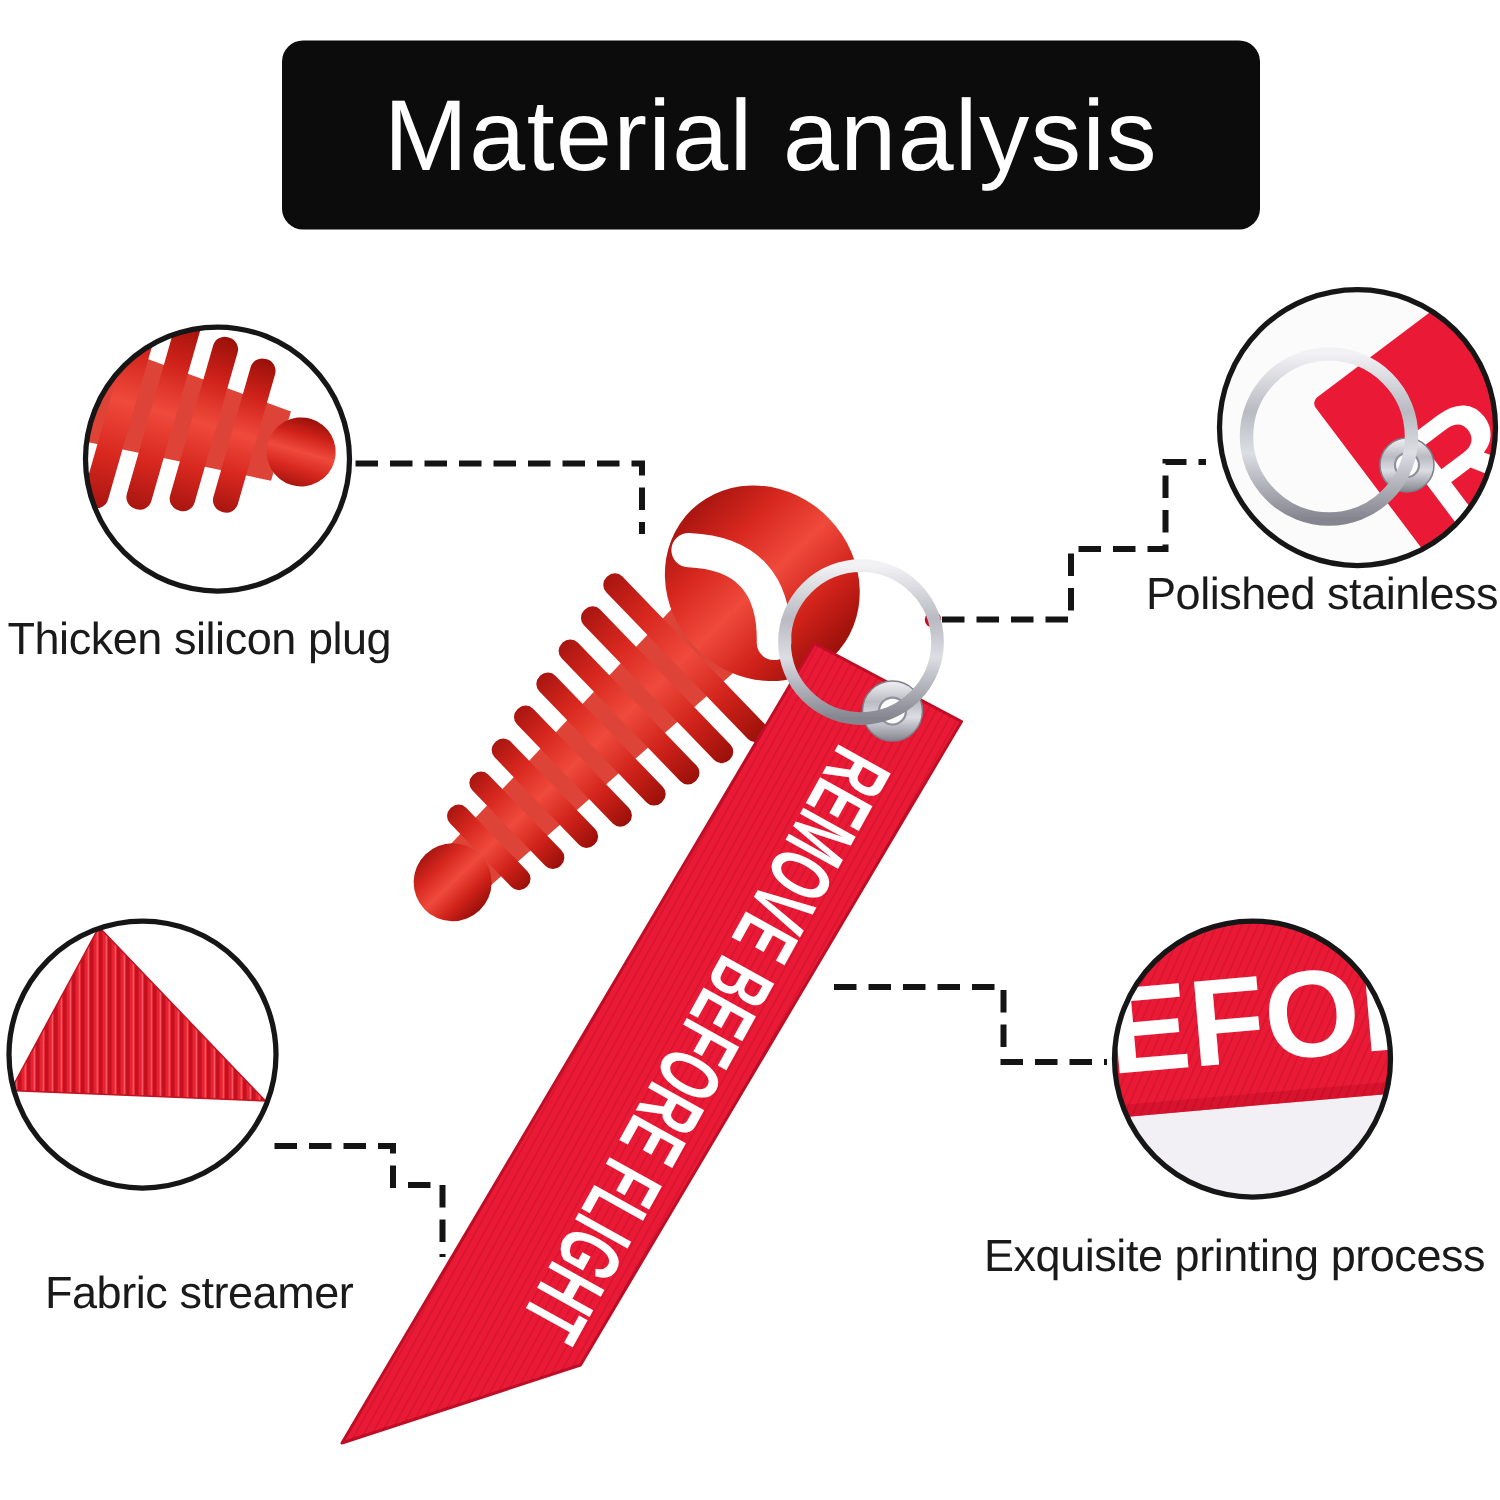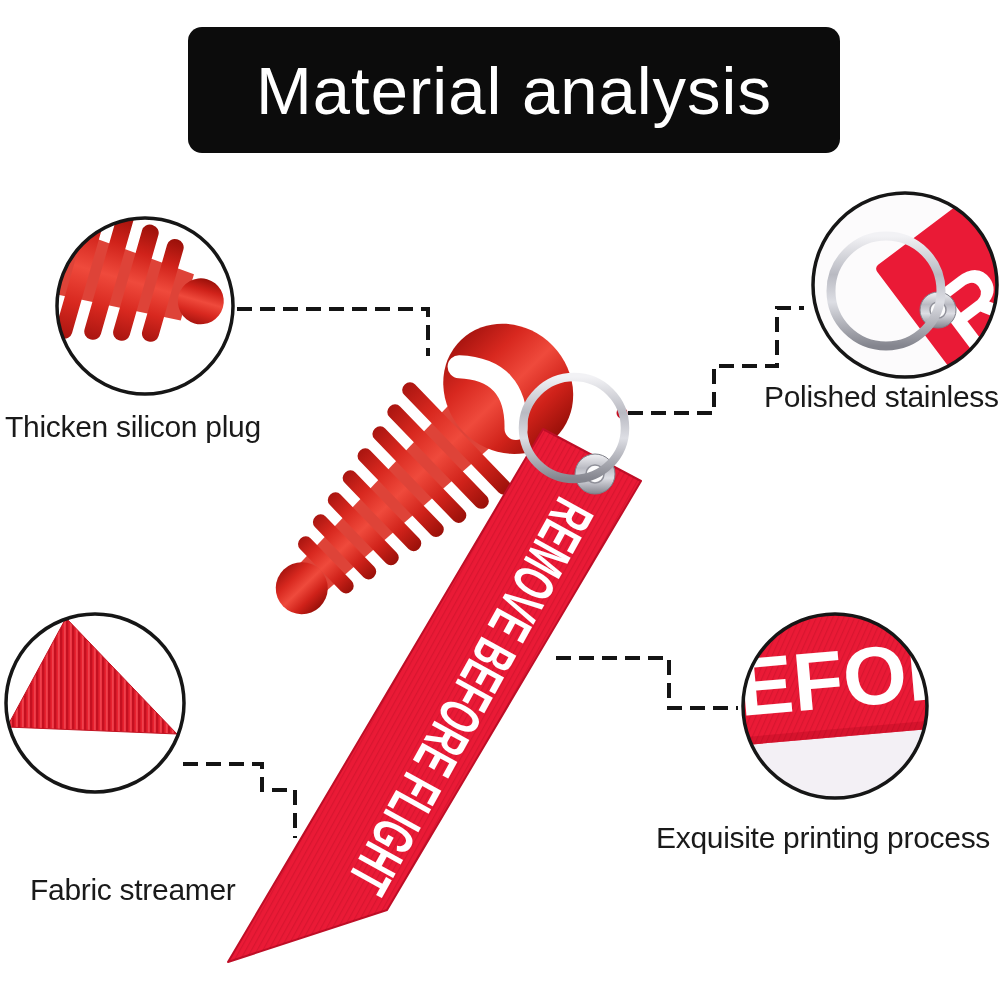--- a/index.html
+++ b/index.html
@@ -6,21 +6,21 @@
   .stage{position:relative;width:1000px;height:1000px;background:#ffffff;overflow:hidden;
          font-family:"Liberation Sans",sans-serif;}
   .stage svg.scene{position:absolute;left:0;top:0;}
   .title-banner{position:absolute;left:188px;top:27px;width:652px;height:126px;
     background:#0c0c0c;border-radius:14px;display:flex;align-items:center;justify-content:center;}
   .title-banner span{color:#ffffff;font-size:67px;letter-spacing:1px;white-space:nowrap;}
   .callout-label{position:absolute;color:#1a1a1a;font-size:30px;letter-spacing:-0.3px;
     line-height:37px;white-space:nowrap;}
   .lbl-plug{left:5px;top:408px;}
   .lbl-ring{left:764px;top:378px;}
-  .lbl-fabric{left:30px;top:844px;margin-top:27px;}
+  .lbl-fabric{left:30px;top:844px;}
   .lbl-print{left:656px;top:819px;}
   .svg-label{font-family:"Liberation Sans",sans-serif;}
 </style>
 </head>
 <body>
 
 <div class="stage">
 
   <svg class="scene" width="1000" height="1000" viewBox="0 0 1000 1000">
     <defs>

